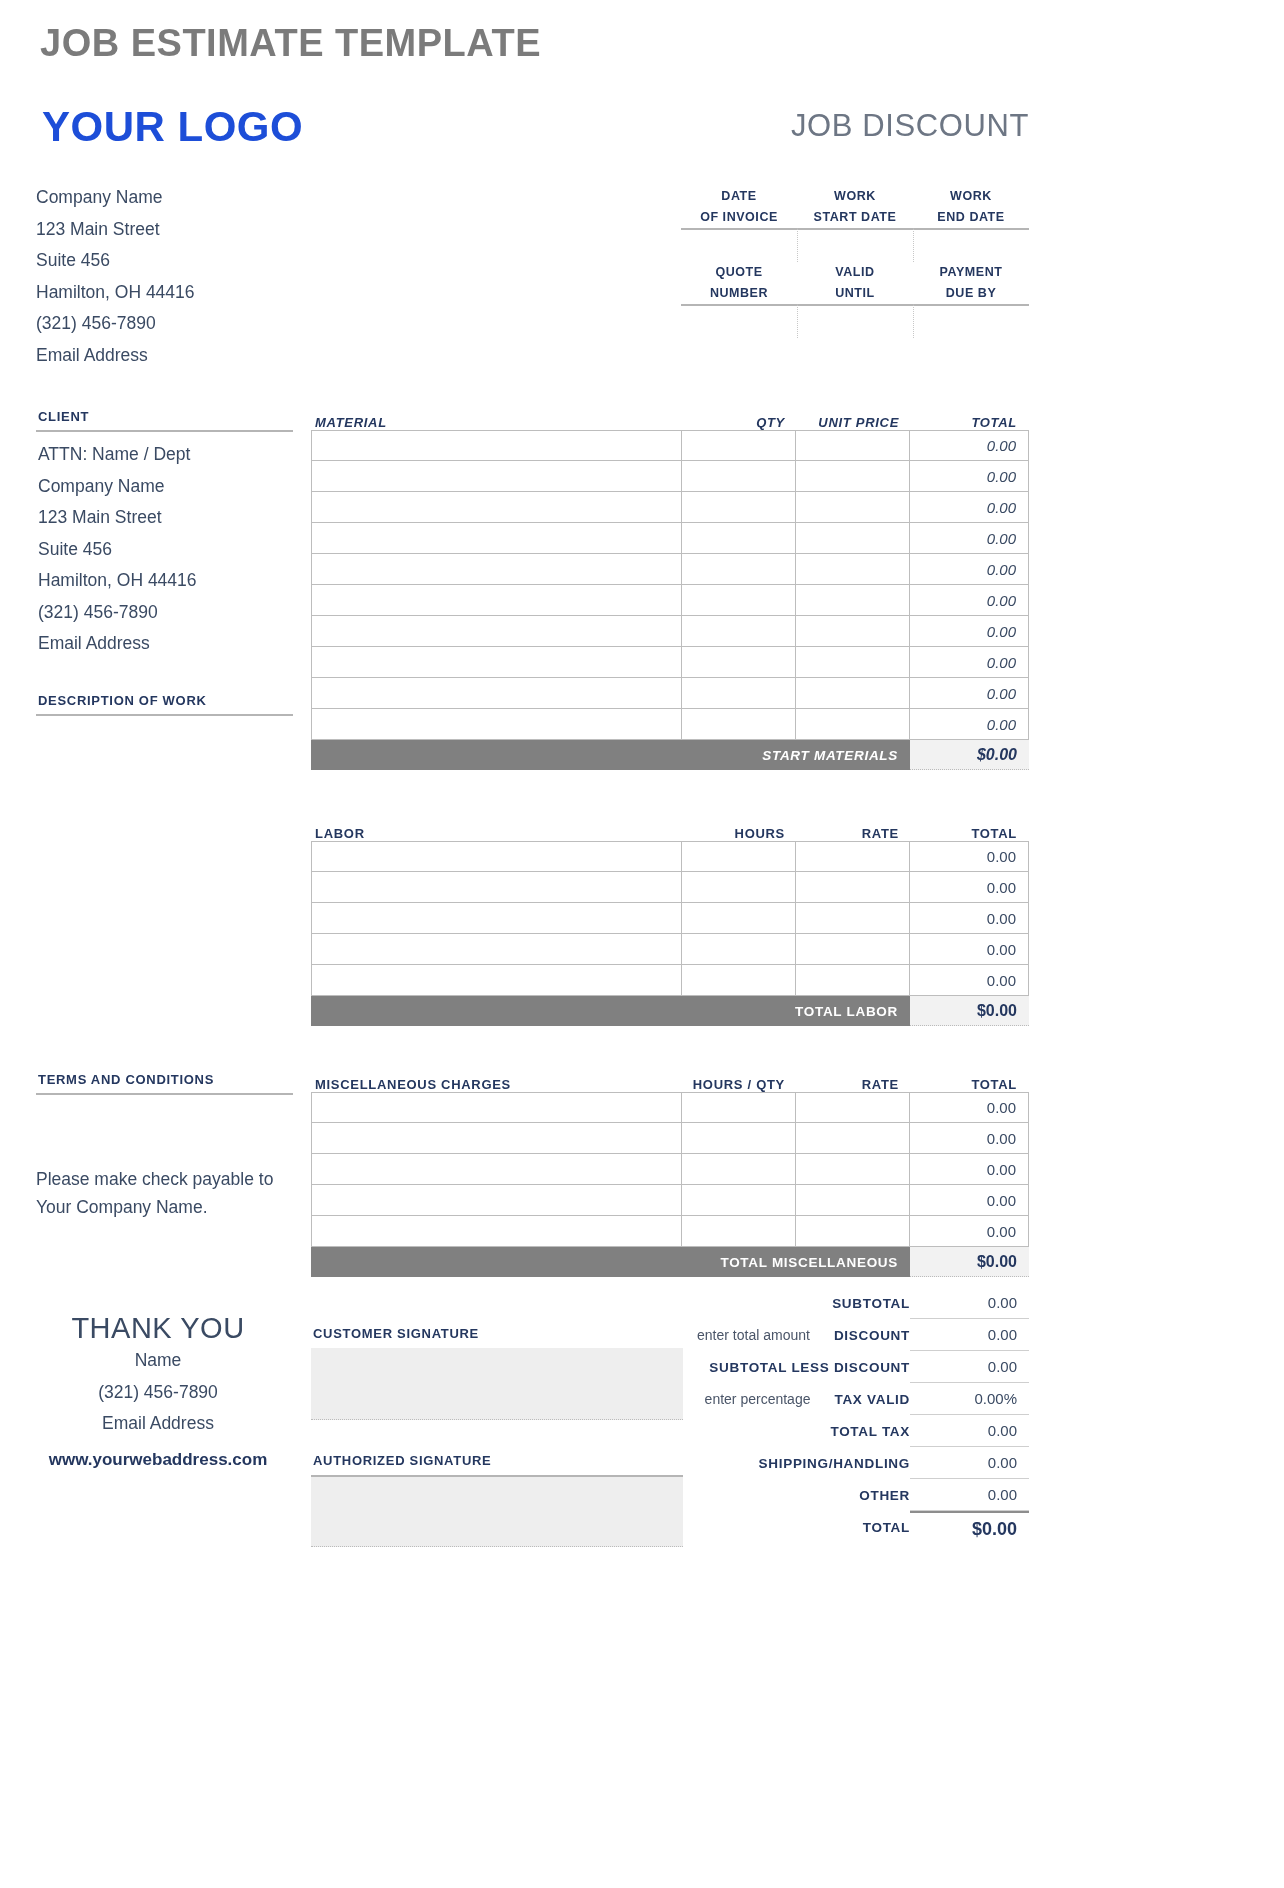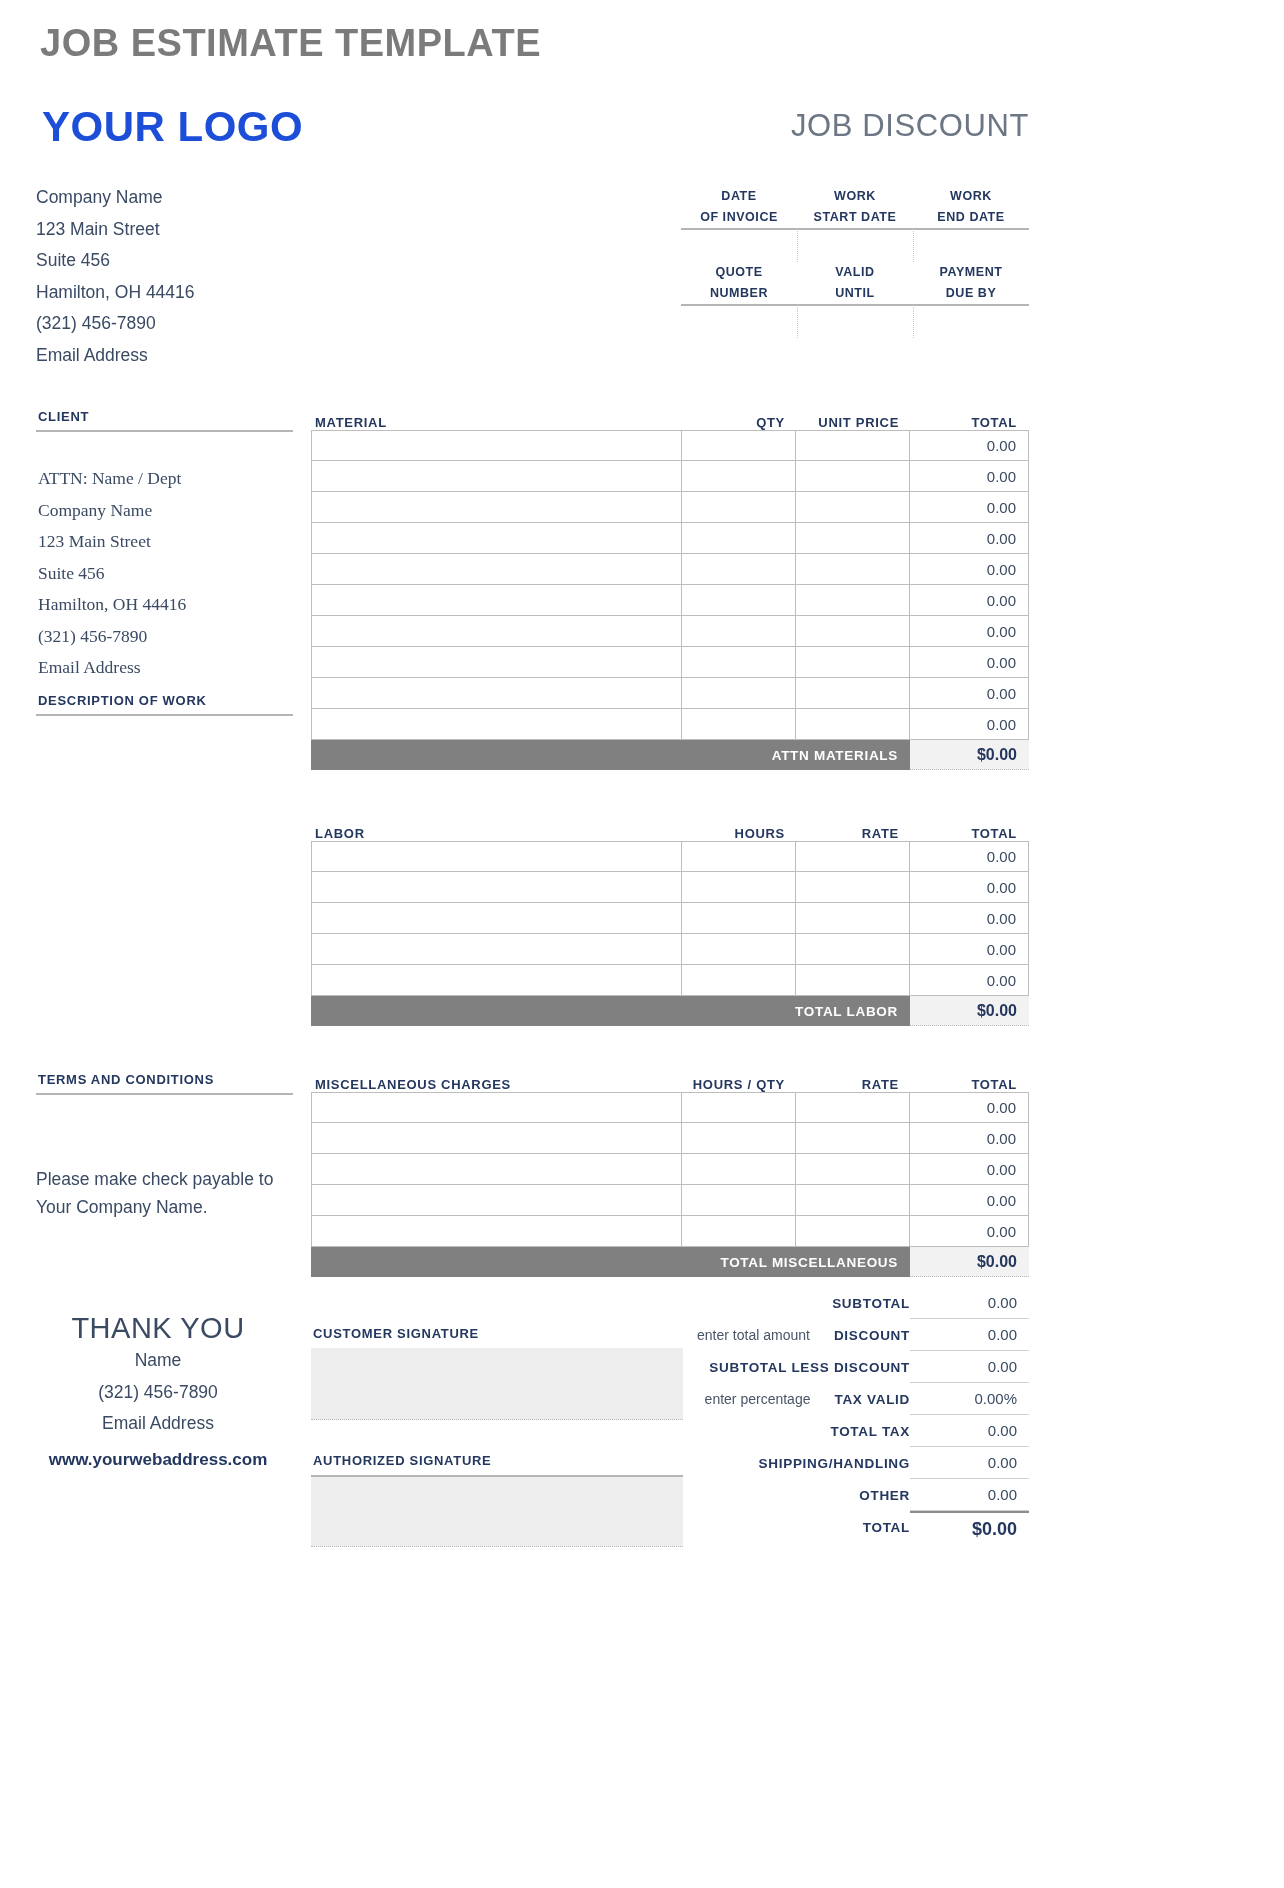--- a/index.html
+++ b/index.html
@@ -94,21 +94,21 @@
     letter-spacing: 0.7px;
     color: #24375f;
   }
   .sect-rule {
     position: absolute;
     border-top: 2px solid #b5b5b5;
   }
 
   .client-head { left: 38px; top: 409px; }
   .client-rule { left: 36px; top: 430px; width: 257px; }
-  .client-lines { position: absolute; left: 38px; top: 463px; width: 260px; font-family: Liberation Serif, serif; }
+  .client-lines { position: absolute; left: 38px; top: 439px; width: 260px; }
   .client-lines div { font-size: 17.5px; line-height: 31.5px; color: #3a4a63; }
 
   .dow-head { left: 38px; top: 693px; }
   .dow-rule { left: 36px; top: 714px; width: 257px; }
 
   .tc-head { left: 38px; top: 1072px; }
   .tc-rule { left: 36px; top: 1093px; width: 257px; }
   .tc-body {
     position: absolute; left: 36px; top: 1165px; width: 262px;
     font-size: 17.5px; line-height: 28px; color: #3a4a63;
@@ -291,21 +291,21 @@
   <div class="ln">Email Address</div>
   <div class="web">www.yourwebaddress.com</div>
 </div>
 
 <div class="sig-head" style="left:313px;top:1326px;">CUSTOMER SIGNATURE</div>
 <div class="sig-box" style="left:311px;top:1348px;width:372px;height:72px;"></div>
 
 <div class="sig-head" style="left:313px;top:1453px;">AUTHORIZED SIGNATURE</div>
 <div class="sig-box" style="left:311px;top:1475px;width:372px;height:72px;border-top:2px solid #b5b5b5;"></div>
 
-<div class="tbl" style="top:404px;">
+<div class="tbl" style="top:404px;font-style:italic;">
   <div class="thead">
     <div class="th c-desc">MATERIAL</div>
     <div class="th c-qty">QTY</div>
     <div class="th c-rate">UNIT PRICE</div>
     <div class="th c-total">TOTAL</div>
   </div>
   <div>
     <div class="trow">
         <div class="td c-desc"></div>
         <div class="td c-qty"></div>
@@ -361,21 +361,21 @@
         <div class="td c-total">0.00</div>
       </div>
     <div class="trow">
         <div class="td c-desc"></div>
         <div class="td c-qty"></div>
         <div class="td c-rate"></div>
         <div class="td c-total">0.00</div>
       </div>
   </div>
   <div class="sumrow">
-    <div class="lab">ATTN MATERIALS</div>
+    <div class="lab">START MATERIALS</div>
     <div class="val">$0.00</div>
   </div>
 </div>
 
 <div class="tbl" style="top:815px;">
   <div class="thead">
     <div class="th c-desc">LABOR</div>
     <div class="th c-qty">HOURS</div>
     <div class="th c-rate">RATE</div>
     <div class="th c-total">TOTAL</div>

